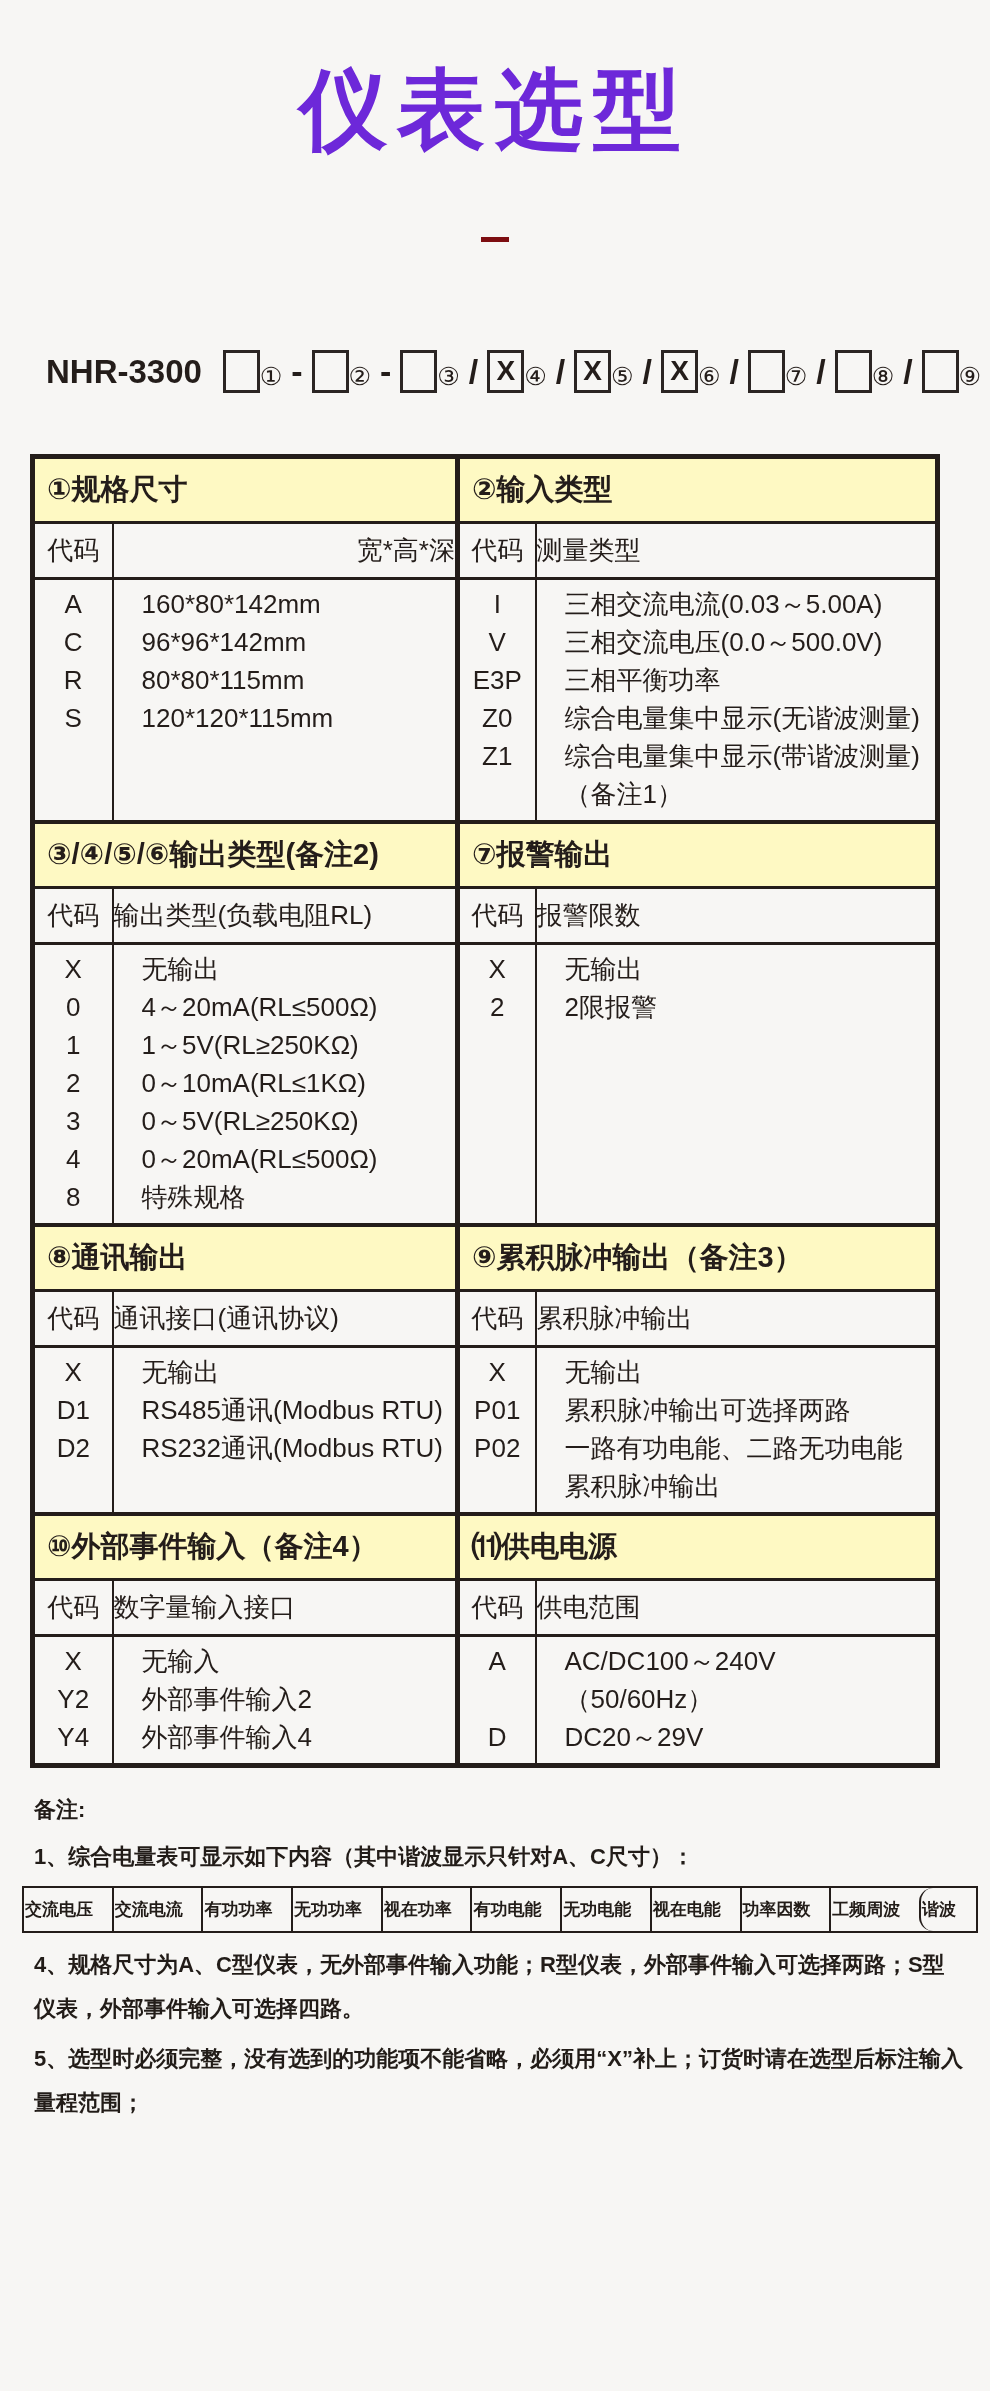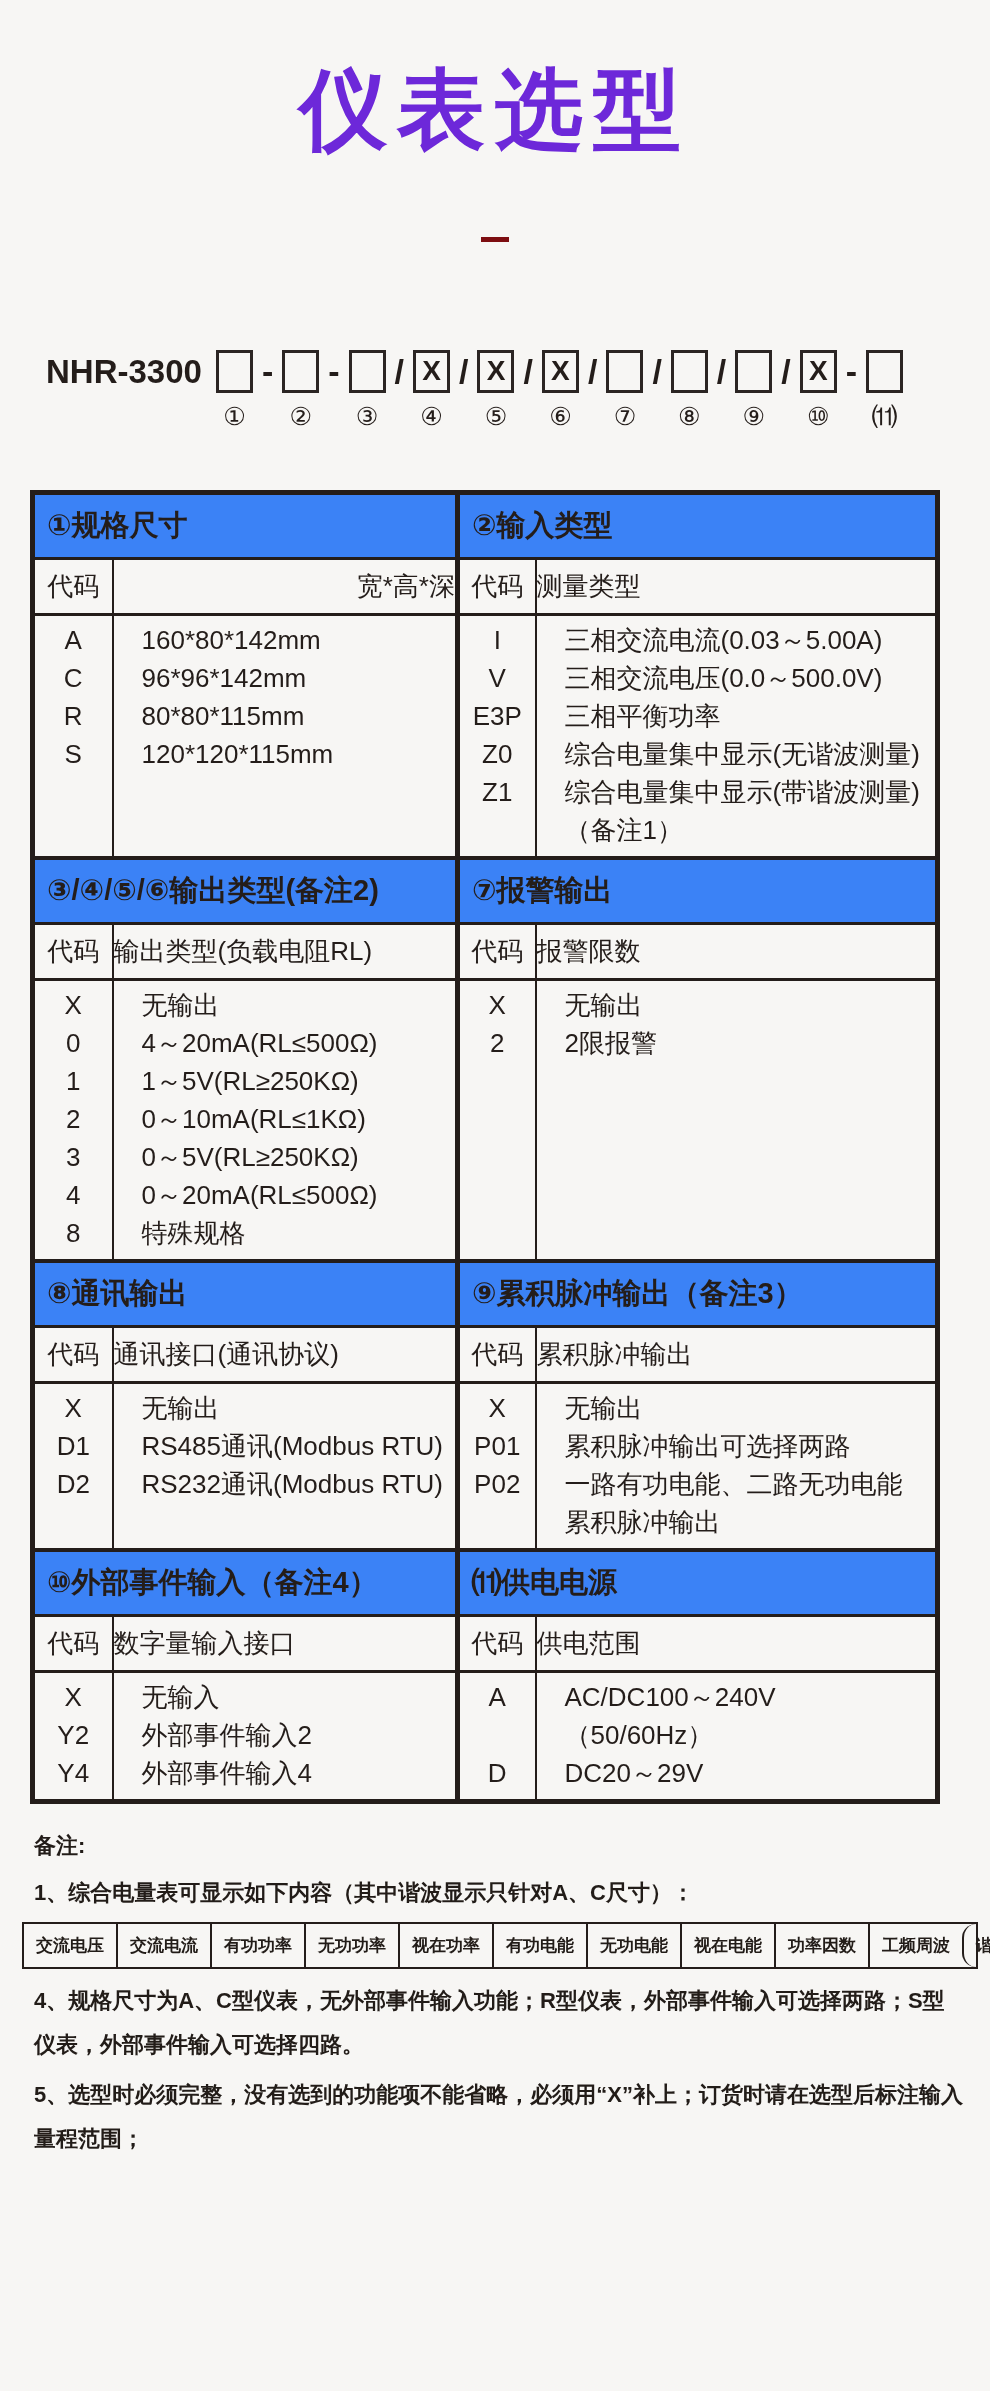--- a/index.html
+++ b/index.html
@@ -27,21 +27,21 @@
     background:#7d0d10;
     margin:78px auto 0 auto;
   }
 
   
   .model-row{
     margin:108px 0 0 46px;
     display:flex;
     align-items:flex-start;
   }
-  .slot{display:flex;flex-direction:column;align-items:center;}
+  .slot{display:flex;flex-direction:row;align-items:center;}
   .model-prefix{
     font-size:33px;font-weight:600;letter-spacing:0px;
     line-height:44px;margin-right:14px;white-space:nowrap;
   }
   .mbox{
     width:31px;height:37px;
     border:3px solid #2b2523;
     display:flex;align-items:center;justify-content:center;
     font-size:28px;font-weight:600;line-height:1;
     box-sizing:content-box;
@@ -64,21 +64,21 @@
     margin:60px 0 0 30px;
     border:5px solid #241d1a;
   }
   col.c1{width:80px}col.c2{width:345px}col.c3{width:78px}col.c4{width:402px}
   table.main td{
     font-size:26px;font-weight:500;
     vertical-align:top;
     overflow:hidden;
   }
   tr.sec td{
-    background:#3b82f6;
+    background:#fef9c3;
     font-weight:700;font-size:29px;
     padding:11px 6px 11px 12px;
     border-top:4px solid #241d1a;
     border-bottom:3px solid #241d1a;
     white-space:nowrap;
     vertical-align:middle;
   }
   tr.sec td.rh{border-left:5px solid #241d1a;}
   tr.sub td{
     border-bottom:3px solid #241d1a;
@@ -105,22 +105,21 @@
     display:flex;
     border:2px solid #241d1a;
     margin:6px 0 10px -12px;
     width:956px;
     box-sizing:border-box;
     background:#f7f6f4;
   }
   .mini>div{
     flex:1;
     border-left:2px solid #241d1a;
-    text-align:center;
-    padding:10px 12px;
+    padding:10px 1px;
     font-size:17px;font-weight:600;
     white-space:nowrap;
   }
   .mini>div:first-child{border-left:none;}
   .mini>div:last-child{flex:0.62;border-radius:14px;}
   .notes-paras>div{
     line-height:44px;
     margin:6px 0 2px 0;
   }
 </style>

